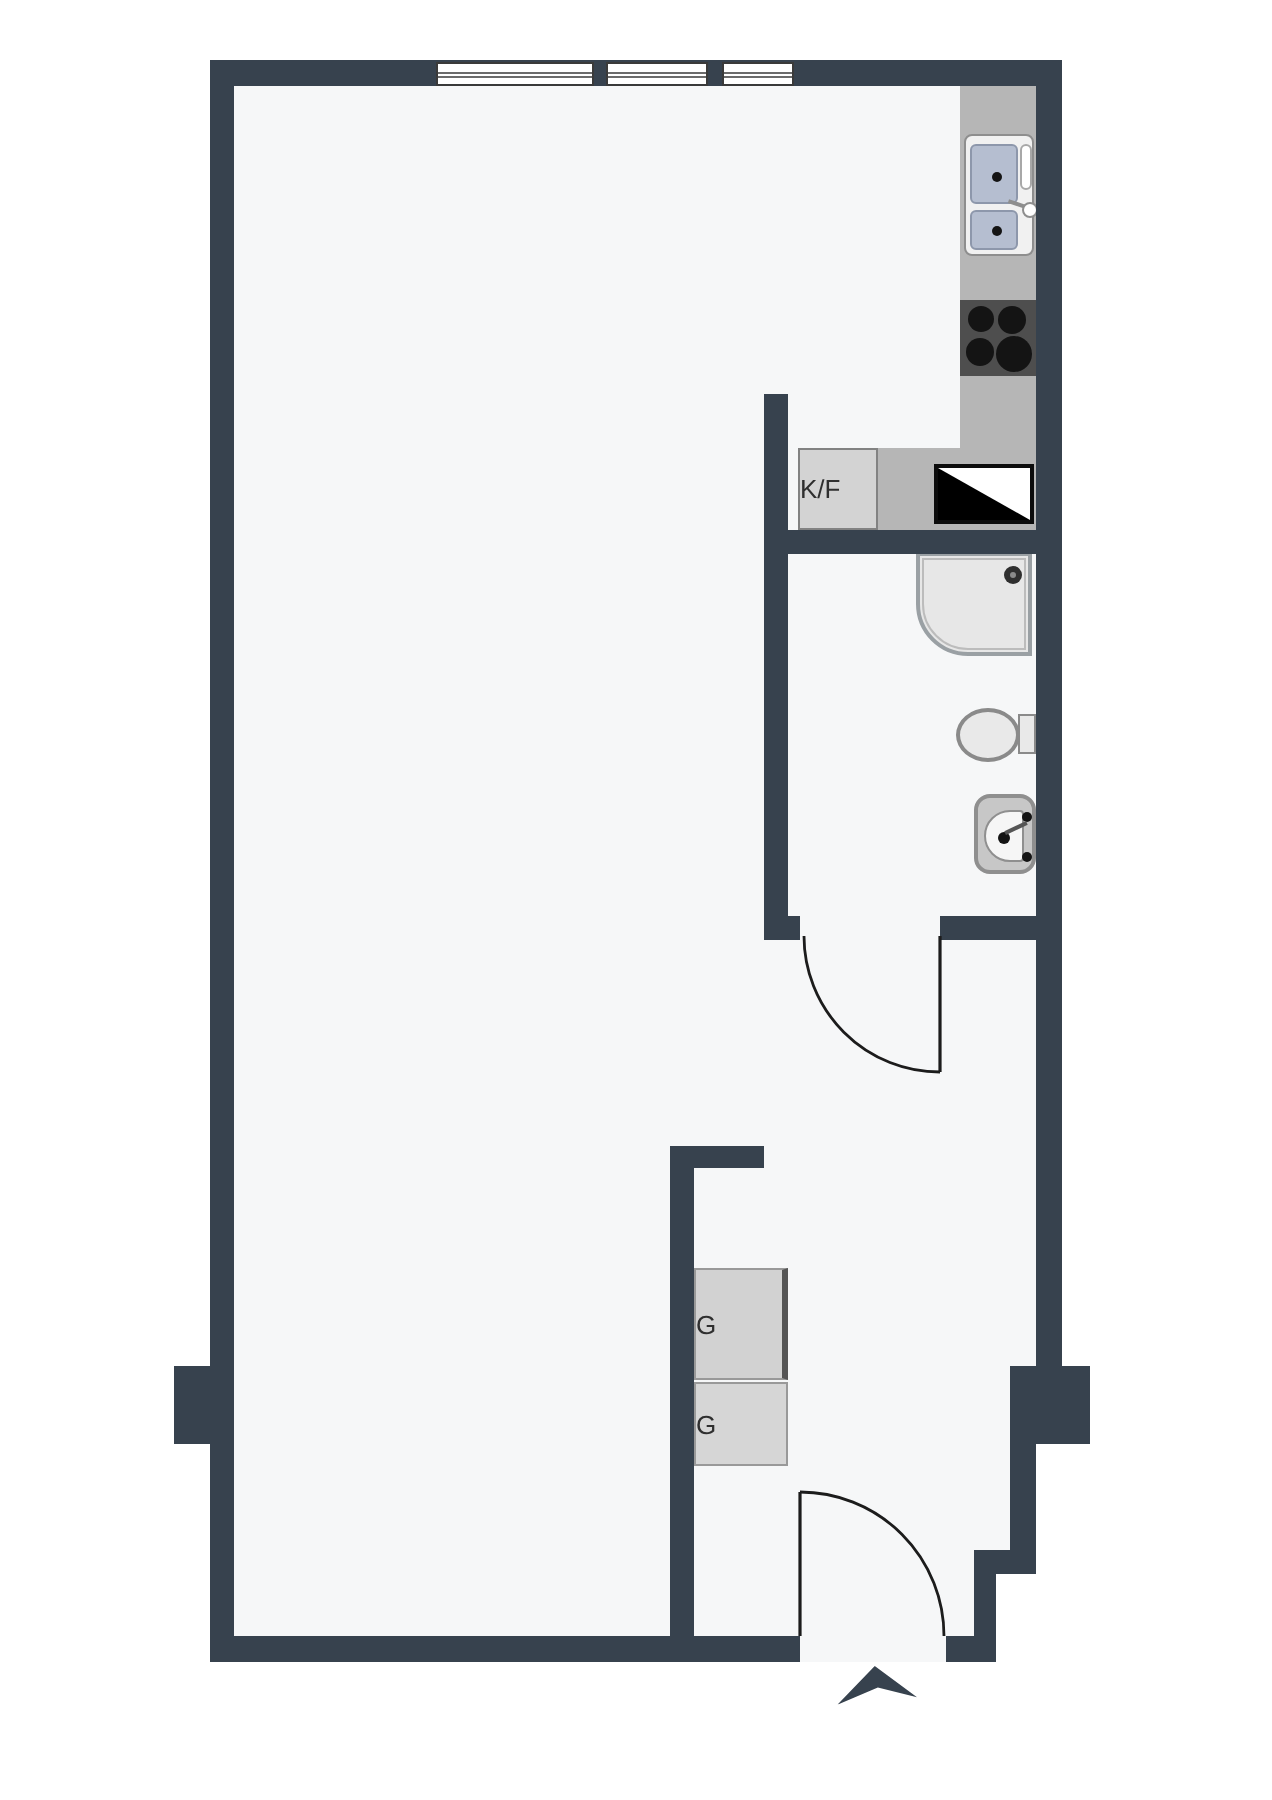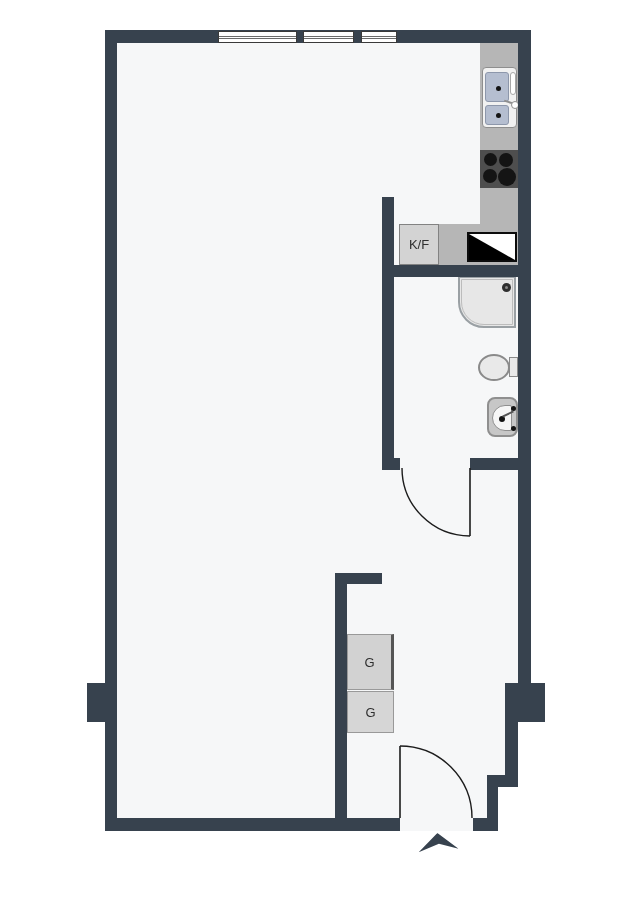--- a/index.html
+++ b/index.html
@@ -10,21 +10,21 @@
     --line:#1c1c1c;
   }
   html,body{margin:0;padding:0;background:#ffffff;}
   .canvas{position:relative;width:636px;height:900px;background:#ffffff;overflow:hidden;
           font-family:"Liberation Sans", sans-serif;}
   .abs{position:absolute;box-sizing:border-box;}
   .floor{position:absolute;background:var(--floor);}
   .wall{position:absolute;background:var(--wall);}
   .window{position:absolute;background:#ffffff;border:1px solid #3a3a3a;box-sizing:border-box;}
   .pane-line{position:absolute;left:0;right:0;height:1px;background:#6b6b6b;}
-  .label{display:flex;align-items:center;justify-content:center;color:#2f2f2f;
+  .label{display:flex;align-items:center;color:#2f2f2f;
          font-size:13px;line-height:1;}
   .circle{position:absolute;border-radius:50%;}
   svg.doors{position:absolute;left:0;top:0;pointer-events:none;}
 </style>
 </head>
 <body>
 
 <div class="canvas">
 
   <div class="floor" style="left:117px;top:43px;width:401px;height:744px"></div>

